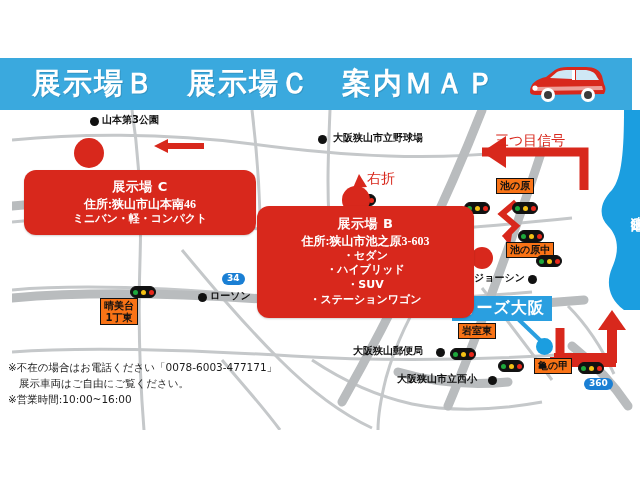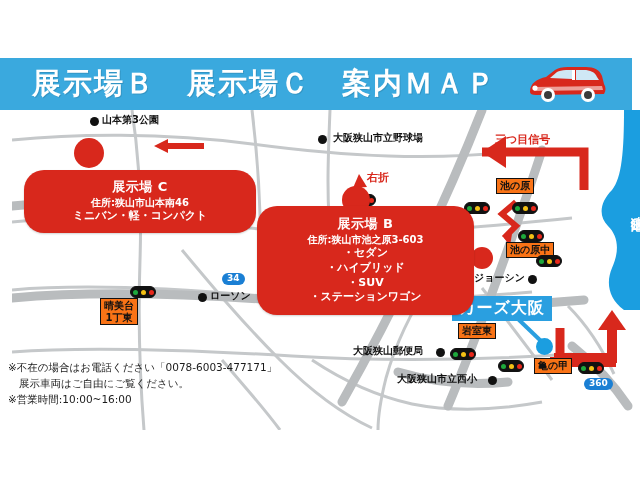--- a/index.html
+++ b/index.html
@@ -34,33 +34,33 @@
   .shield{position:absolute;background:#1a7fd4;color:#fff;font-size:9px;
       font-weight:bold;border-radius:7px;padding:1px 5px;line-height:1.1;
       white-space:nowrap;}
 
   .sig{position:absolute;width:24px;height:10px;border-radius:6px;
       background:#111;border:1.4px solid #111;
       display:flex;align-items:center;justify-content:space-around;}
   .sig i{width:5px;height:5px;border-radius:50%;display:block;}
   .sig i.g{background:#1ea83c;} .sig i.y{background:#f4c115;} .sig i.r{background:#e8281b;}
 
-  .redtxt{position:absolute;color:#d8271c;font-size:11px;font-weight:bold;
+  .redtxt{position:absolute;color:#d8271c;font-size:14px;font-weight:normal;
       white-space:nowrap;}
 
   .pondlabel{position:absolute;color:#ffffff;font-size:13px;font-weight:bold;
       writing-mode:vertical-rl;text-orientation:upright;line-height:1.05;
       letter-spacing:1px;}
 
   
   .callout{position:absolute;background:#d8281c;color:#ffffff;
-      border-radius:20px;text-align:center;font-weight:bold;
+      border-radius:12px;text-align:center;font-weight:bold;
       box-shadow:0 1px 2px rgba(0,0,0,.18);}
   .callout .ttl{font-size:13px;line-height:1.35;letter-spacing:.5px;}
-  .callout .addr{font-size:10px;line-height:1.35;}
+  .callout .addr{font-size:12px;line-height:1.35;font-family:Liberation Serif, serif;}
   .callout .li{font-size:11px;line-height:1.34;}
 
   #callout-c{left:12px;top:60px;width:220px;padding:8px 6px 9px;}
   #callout-b{left:245px;top:96px;width:205px;padding:9px 6px 10px;}
 
   .marker-c{position:absolute;left:62px;top:28px;width:30px;height:30px;
       border-radius:50%;background:#d8281c;}
   .marker-b{position:absolute;left:330px;top:76px;width:28px;height:28px;
       border-radius:50%;background:#d8281c;}
 

